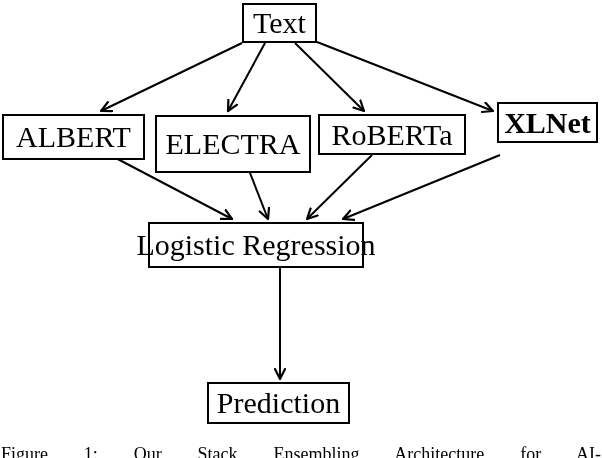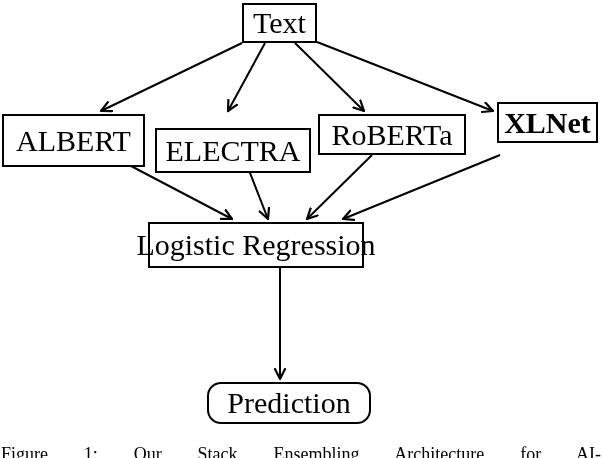--- a/index.html
+++ b/index.html
@@ -34,26 +34,26 @@
     background: #ffffff;
     color: #000000;
     display: flex;
     align-items: center;
     justify-content: center;
     font-size: 30px;
     line-height: 1;
     white-space: nowrap;
   }
   #node-text        { left: 242px; top: 3px;   width: 75px;  height: 40px; }
-  #node-albert      { left: 2px;   top: 114px; width: 143px; height: 53px; }
-  #node-electra     { left: 155px; top: 128px; width: 156px; height: 45px; }
+  #node-albert      { left: 2px;   top: 114px; width: 143px; height: 46px; }
+  #node-electra     { left: 155px; top: 115px; width: 156px; height: 58px; }
   #node-roberta     { left: 318px; top: 114px; width: 148px; height: 41px; }
   #node-xlnet       { left: 497px; top: 102px; width: 101px; height: 41px; font-weight: bold; }
   #node-logistic    { left: 148px; top: 222px; width: 216px; height: 46px; }
-  #node-prediction  { left: 207px; top: 382px; width: 164px; height: 42px; border-radius: 14px; }
+  #node-prediction  { left: 207px; top: 382px; width: 143px; height: 42px; }
   .caption {
     position: absolute;
     left: 1px;
     right: 1px;
     top: 444px;
     color: #000000;
     font-size: 18px;
     line-height: 1.2;
     text-align: justify;
     text-align-last: justify;

